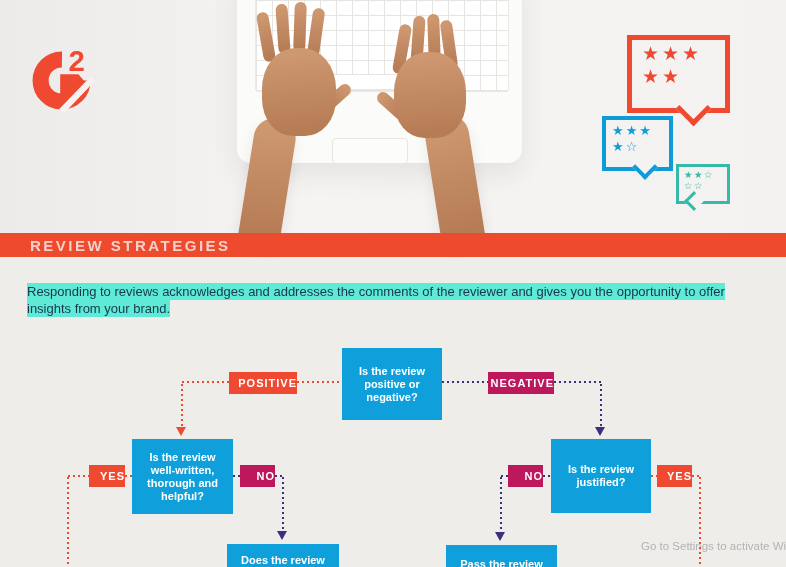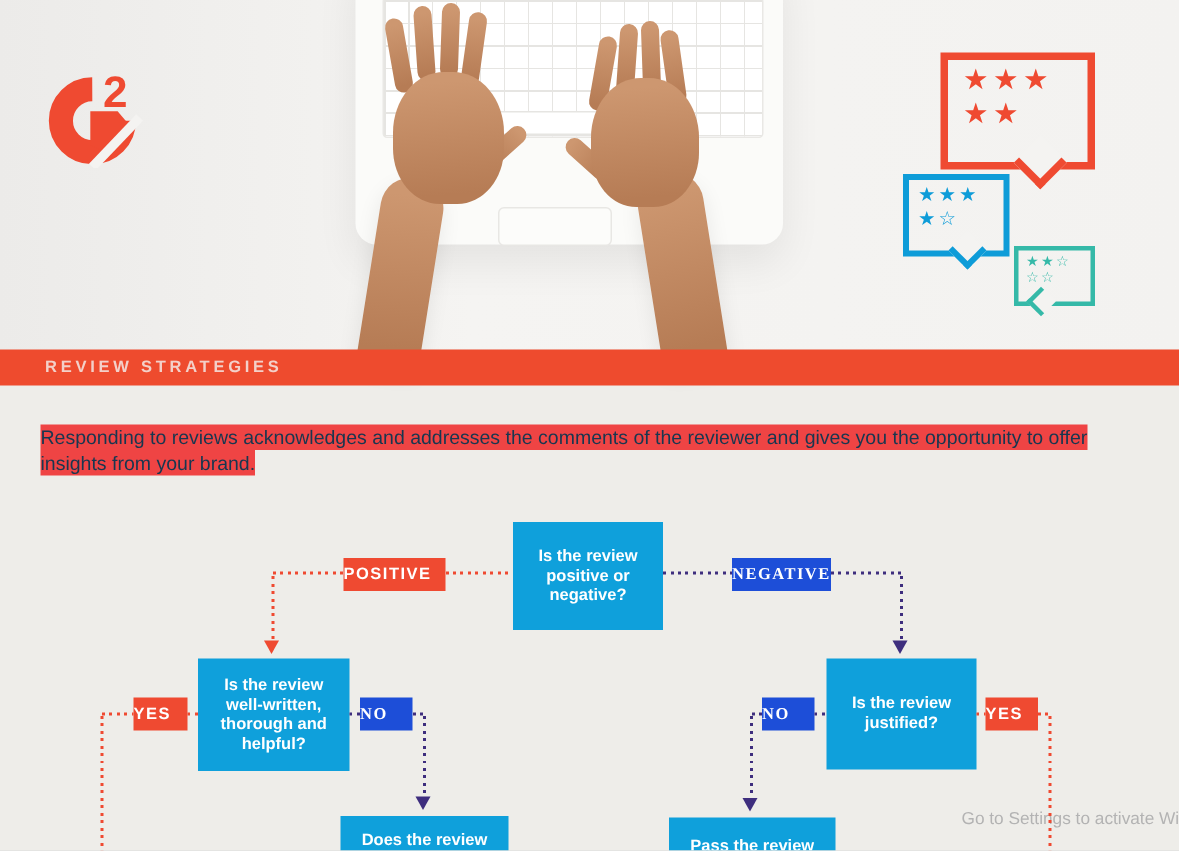--- a/index.html
+++ b/index.html
@@ -46,41 +46,41 @@
   .tail-teal{left:8px;bottom:-7px;width:11px;height:11px;
              border-left:3px solid #35b9a8;border-bottom:3px solid #35b9a8;}
 
   
   .title{position:absolute;left:30px;top:168px;z-index:5;font-size:38px;
          color:#13304e;letter-spacing:-0.5px;white-space:nowrap;}
   .title .light{font-weight:400;}
   .title .bold{font-weight:700;}
   .banner{position:absolute;left:0;top:233px;width:786px;height:24px;background:#ee4b2e;z-index:6;}
   .banner-label{position:absolute;left:30px;top:50%;transform:translateY(-50%);
-                font-size:11px;font-weight:700;letter-spacing:2.5px;color:#f3d0c9;}
+                font-size:15px;font-weight:700;letter-spacing:2.5px;color:#f3d0c9;}
 
   
   .intro{position:absolute;left:27px;top:283px;width:740px;margin:0;
          font-size:13px;line-height:17px;color:#173750;font-weight:500;}
-  .intro .hl{background:#ef4444;white-space:pre-line;padding:1px 0;
+  .intro .hl{background:#5eead4;white-space:pre-line;padding:1px 0;
              -webkit-box-decoration-break:clone;box-decoration-break:clone;}
 
   
   .node{position:absolute;background:#0fa0db;color:#fff;font-weight:700;font-size:11px;
         line-height:13px;text-align:center;white-space:pre-line;z-index:3;
         display:flex;align-items:center;justify-content:center;box-sizing:border-box;}
   .node-root{left:342px;top:348px;width:100px;height:72px;}
   .node-left{left:132px;top:439px;width:101px;height:75px;}
   .node-right{left:551px;top:439px;width:100px;height:74px;}
   .node-bl{left:227px;top:544px;width:112px;height:60px;align-items:flex-start;padding-top:10px;}
   .node-br{left:446px;top:545px;width:111px;height:60px;align-items:flex-start;padding-top:13px;}
   .badge{position:absolute;height:22px;line-height:22px;color:#fff;font-weight:700;
-         font-size:11px;letter-spacing:1px;text-align:left;z-index:3;}
+         font-size:11px;letter-spacing:1px;text-align:right;z-index:3;}
   .bg-red{background:#ef4a31;}
-  .bg-purple{background:#1d4ed8;font-family:Liberation Serif, serif;}
+  .bg-purple{background:#be185d;}
   .b-positive{left:229px;top:372px;width:68px;}
   .b-negative{left:488px;top:372px;width:66px;}
   .b-yes-l{left:89px;top:465px;width:36px;}
   .b-no-l{left:240px;top:465px;width:35px;}
   .b-no-r{left:508px;top:465px;width:35px;}
   .b-yes-r{left:657px;top:465px;width:35px;}
 
   .dot-h{position:absolute;height:2px;z-index:3;}
   .dot-v{position:absolute;width:2px;z-index:3;}
   .c-red.dot-h{background-image:repeating-linear-gradient(90deg,#ef4a31 0 2px,transparent 2px 5px);}

